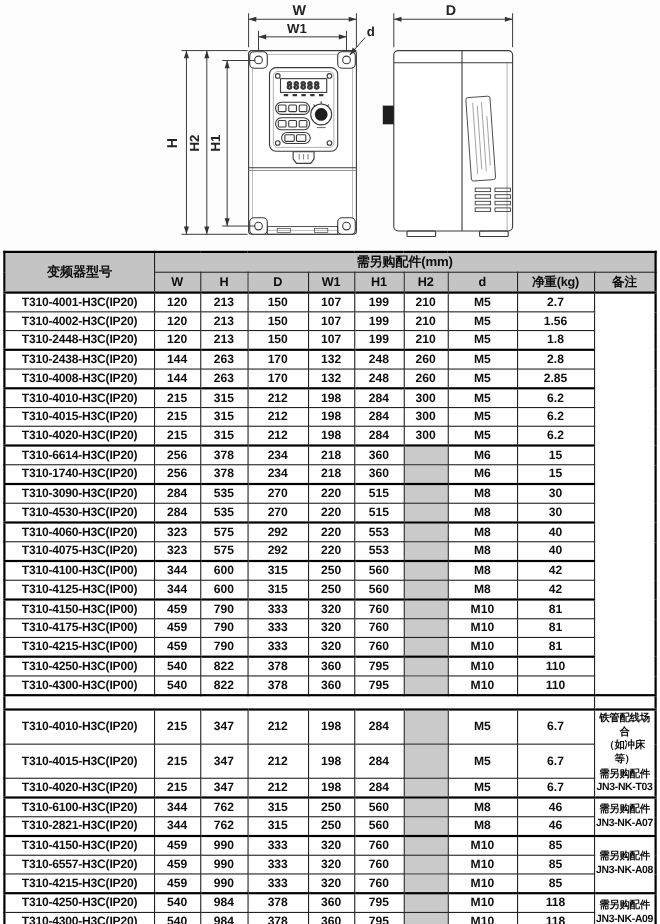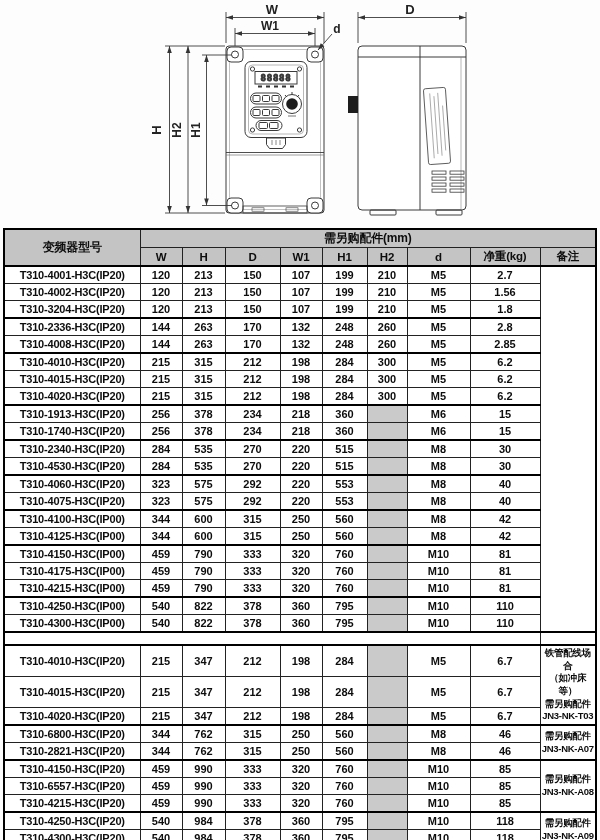--- a/index.html
+++ b/index.html
@@ -231,32 +231,32 @@
             <td>120</td>
             <td>213</td>
             <td>150</td>
             <td>107</td>
             <td>199</td>
             <td>210</td>
             <td>M5</td>
             <td>1.56</td>
           </tr>
           <tr>
-            <td class="model">T310-3204-H3C(IP20)</td>
+            <td class="model">T310-2448-H3C(IP20)</td>
             <td>120</td>
             <td>213</td>
             <td>150</td>
             <td>107</td>
             <td>199</td>
             <td>210</td>
             <td>M5</td>
             <td>1.8</td>
           </tr>
           <tr class="sep">
-            <td class="model">T310-2336-H3C(IP20)</td>
+            <td class="model">T310-2438-H3C(IP20)</td>
             <td>144</td>
             <td>263</td>
             <td>170</td>
             <td>132</td>
             <td>248</td>
             <td>260</td>
             <td>M5</td>
             <td>2.8</td>
           </tr>
           <tr>
@@ -297,21 +297,21 @@
             <td>215</td>
             <td>315</td>
             <td>212</td>
             <td>198</td>
             <td>284</td>
             <td>300</td>
             <td>M5</td>
             <td>6.2</td>
           </tr>
           <tr class="sep">
-            <td class="model">T310-1913-H3C(IP20)</td>
+            <td class="model">T310-6614-H3C(IP20)</td>
             <td>256</td>
             <td>378</td>
             <td>234</td>
             <td>218</td>
             <td>360</td>
             <td class="shaded"></td>
             <td>M6</td>
             <td>15</td>
           </tr>
           <tr>
@@ -319,21 +319,21 @@
             <td>256</td>
             <td>378</td>
             <td>234</td>
             <td>218</td>
             <td>360</td>
             <td class="shaded"></td>
             <td>M6</td>
             <td>15</td>
           </tr>
           <tr class="sep">
-            <td class="model">T310-2340-H3C(IP20)</td>
+            <td class="model">T310-3090-H3C(IP20)</td>
             <td>284</td>
             <td>535</td>
             <td>270</td>
             <td>220</td>
             <td>515</td>
             <td class="shaded"></td>
             <td>M8</td>
             <td>30</td>
           </tr>
           <tr>
@@ -483,21 +483,21 @@
             <td>215</td>
             <td>347</td>
             <td>212</td>
             <td>198</td>
             <td>284</td>
             <td class="shaded"></td>
             <td>M5</td>
             <td>6.7</td>
           </tr>
           <tr class="sep">
-            <td class="model">T310-6800-H3C(IP20)</td>
+            <td class="model">T310-6100-H3C(IP20)</td>
             <td>344</td>
             <td>762</td>
             <td>315</td>
             <td>250</td>
             <td>560</td>
             <td class="shaded"></td>
             <td>M8</td>
             <td>46</td>
             <td rowspan="2" class="remark-cell">
               <div>需另购配件</div>

